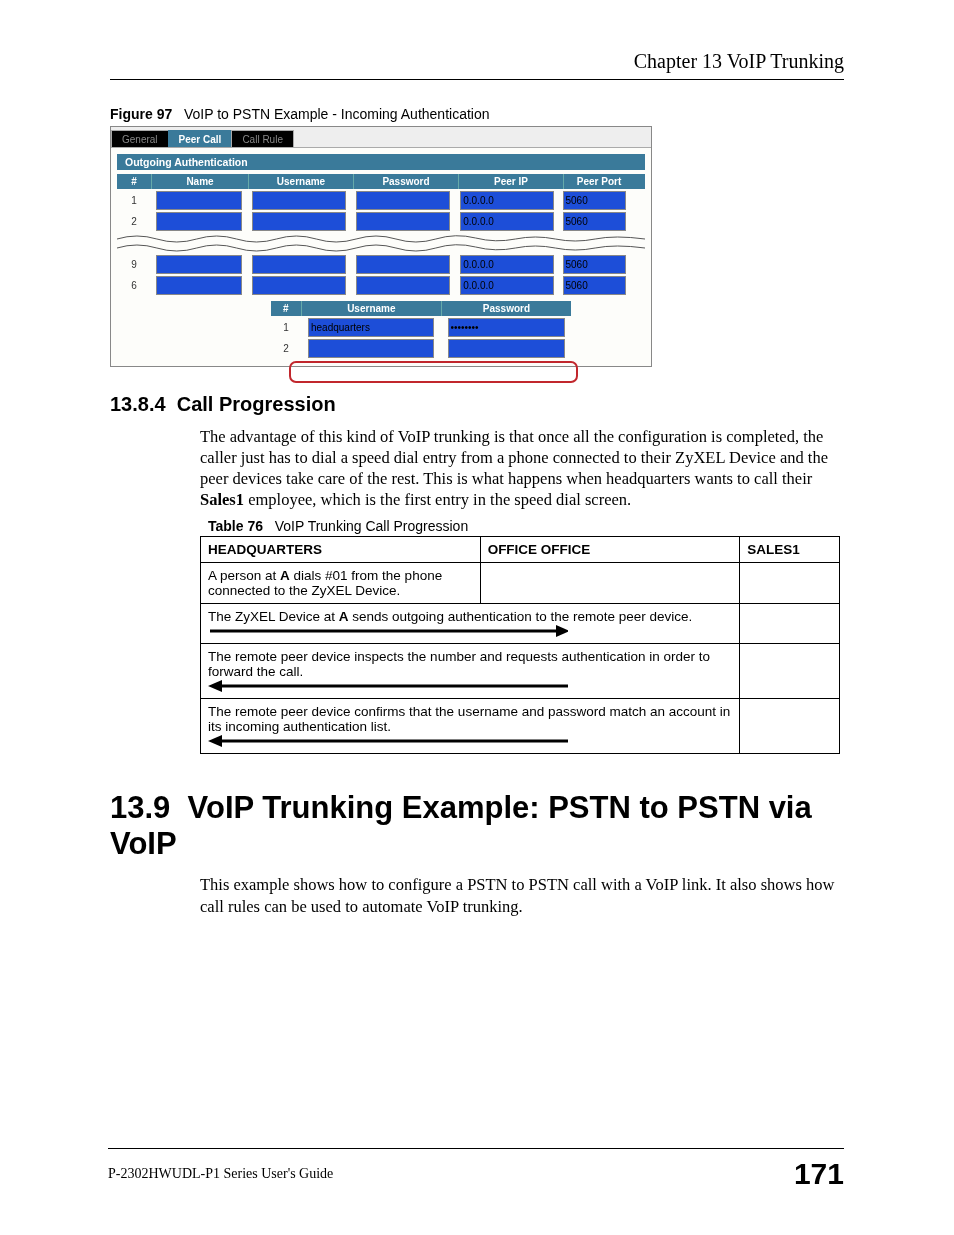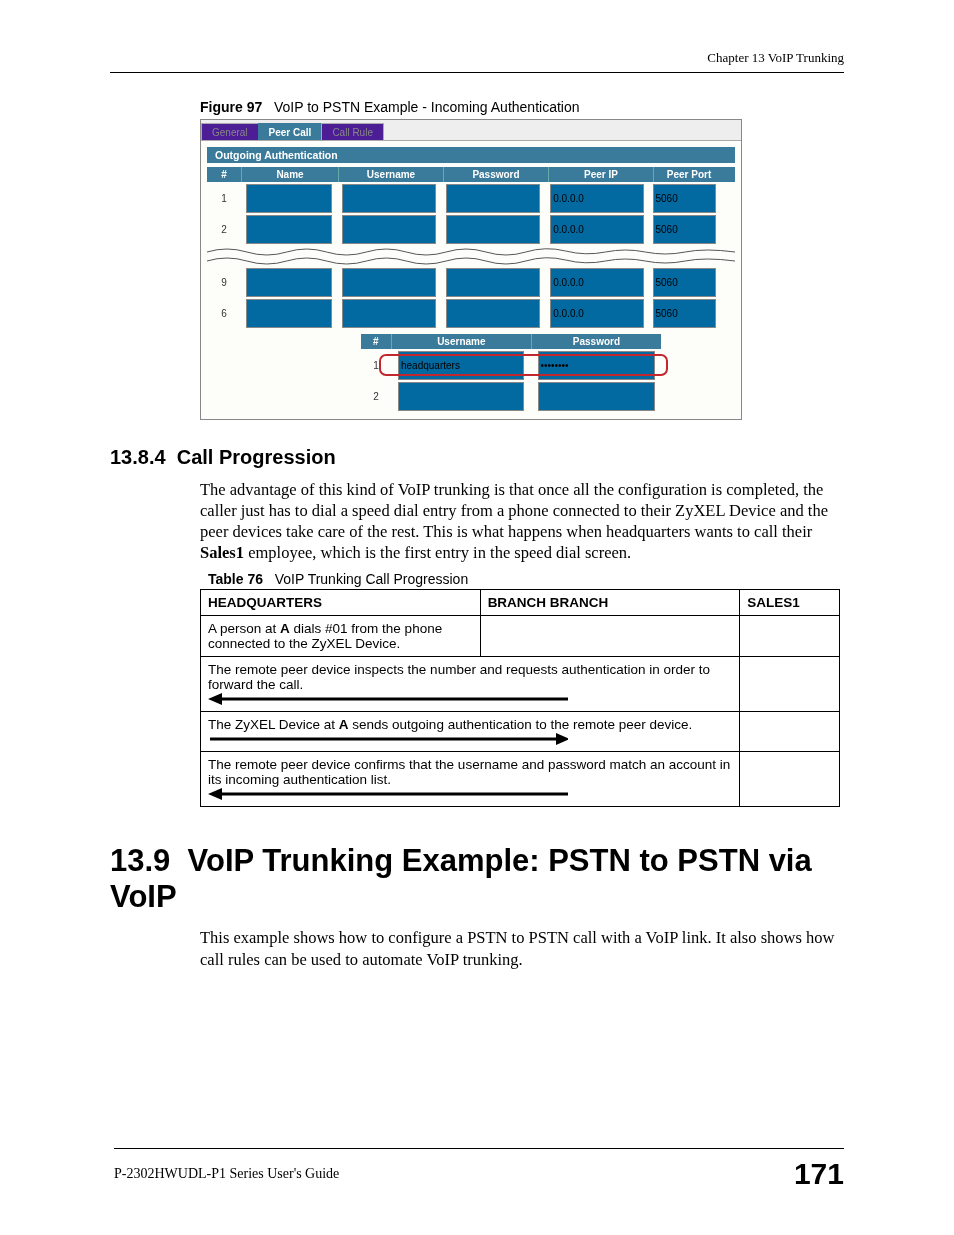--- a/index.html
+++ b/index.html
@@ -10,71 +10,71 @@
     height:1235px;
     position:relative;
     box-sizing:border-box;
   }
   .page{
     padding:50px 110px 0 110px; 
     box-sizing:border-box;
   }
   .running-head{
     text-align:right;
-    font-size:13px;
+    font-size:20px;
     color:#000;
     margin-bottom:6px;
   }
   .hr-top{
     border:none;
     border-top:1.5px solid #000;
     margin:0 0 26px 0;
   }
   
-  .figure-wrap{margin-left:90px;}
+  .figure-wrap{}
   .fig-caption{
     font-family:Arial,Helvetica,sans-serif;
     font-size:14px;
     margin-bottom:4px;
   }
   .fig-caption b{font-weight:bold;}
   .ui-box{
     border:1px solid #888;
     width:540px;
     background:#fdfdfa;
     font-family:Arial,Helvetica,sans-serif;
     font-size:10px;
     color:#333;
   }
   .ui-tabs{display:flex;align-items:flex-end;height:20px;background:#eee;border-bottom:1px solid #aaa;}
   .ui-tab{
     padding:3px 10px 2px 10px;
     border:1px solid #aaa;
     border-bottom:none;
-    background:#4c1d95;
+    background:#000000;
     color:#888;
     font-size:10px;
     margin-right:-1px;
   }
   .ui-tab.active{background:#3a7a9a;color:#fff;font-weight:bold;border-color:#3a7a9a;}
   .sec-bar{
     background:#3a7a9a;color:#fff;font-weight:bold;
     font-size:10.5px;padding:2px 8px;margin:6px 6px 4px 6px;
   }
   .grid-header{
     display:flex;background:#3a7a9a;color:#fff;font-weight:bold;
     font-size:10px;margin:0 6px;
   }
   .grid-header span{padding:2px 0;text-align:center;border-right:1px solid #6aa;}
   .grid-header span:last-child{border-right:none;}
   .grid-row{display:flex;margin:2px 6px;}
   .grid-row span{display:flex;justify-content:center;align-items:center;font-size:10px;}
   .grid-row input{
-    width:90%;height:29px;border:1px solid #888;font-size:10px;
-    padding:0 2px;box-sizing:border-box;background:#0369a1;
+    width:90%;height:19px;border:1px solid #888;font-size:10px;
+    padding:0 2px;box-sizing:border-box;background:#1d4ed8;
   }
   .col-i{width:34px;}
   .col-n{width:96px;}
   .col-u{width:104px;}
   .col-p{width:104px;}
   .col-ip{width:104px;}
   .col-pp{width:70px;}
   .torn{
     position:relative;height:20px;margin:0 6px;
     overflow:hidden;
@@ -128,21 +128,21 @@
     padding:5px 7px 5px 7px;
     vertical-align:top;
     text-align:left;
   }
   table.prog th{font-weight:bold;font-size:13.5px;}
   .arrow-cell{padding-top:4px;}
   .arrow-svg{display:block;}
 
   
   .footer{
-    position:absolute;left:114px;right:110px;bottom:44px;
+    position:absolute;left:108px;right:110px;bottom:44px;
   }
   .footer-rule{border:none;border-top:1.5px solid #000;margin:0 0 8px 0;}
   .footer-row{display:flex;justify-content:space-between;align-items:center;}
   .footer-left{font-size:14px;}
   .footer-right{
     font-family:Arial,Helvetica,sans-serif;
     font-weight:bold;font-size:30px;
   }
 </style>
 </head>
@@ -303,55 +303,55 @@
 
     <table class="prog">
       <colgroup>
           <col style="width:280px">
           <col style="width:260px">
           <col style="width:100px">
         </colgroup>
       <tbody>
           <tr>
         <th>HEADQUARTERS</th>
-        <th>BRANCH BRANCH</th>
+        <th>OFFICE OFFICE</th>
         <th>SALES1</th>
       </tr>
 
       <tr>
         <td>A person at <b>A</b> dials #01 from the phone connected to the ZyXEL Device.</td>
         <td></td>
         <td></td>
       </tr>
 
+
+      <tr>
+        <td colspan="2" class="arrow-cell">
+          The ZyXEL Device at <b>A</b> sends outgoing authentication to the remote peer device.
+          <svg class="arrow-svg" width="360" height="14">
+            <line x1="2" y1="7" x2="348" y2="7" stroke="#000" stroke-width="3"></line>
+            <polygon points="348,1 362,7 348,13" fill="#000"></polygon>
+          </svg>
+        </td>
+        <td></td>
+      </tr>
 
       <tr>
         <td colspan="2" class="arrow-cell">
           The remote peer device inspects the number and requests authentication in order to forward the call.
           <svg class="arrow-svg" width="360" height="14">
             <polygon points="14,1 0,7 14,13" fill="#000"></polygon>
             <line x1="14" y1="7" x2="360" y2="7" stroke="#000" stroke-width="3"></line>
           </svg>
         </td>
         <td></td>
       </tr>
 
       <tr>
         <td colspan="2" class="arrow-cell">
-          The ZyXEL Device at <b>A</b> sends outgoing authentication to the remote peer device.
-          <svg class="arrow-svg" width="360" height="14">
-            <line x1="2" y1="7" x2="348" y2="7" stroke="#000" stroke-width="3"></line>
-            <polygon points="348,1 362,7 348,13" fill="#000"></polygon>
-          </svg>
-        </td>
-        <td></td>
-      </tr>
-
-      <tr>
-        <td colspan="2" class="arrow-cell">
           The remote peer device confirms that the username and password match an account in its incoming authentication list.
           <svg class="arrow-svg" width="360" height="14">
             <polygon points="14,1 0,7 14,13" fill="#000"></polygon>
             <line x1="14" y1="7" x2="360" y2="7" stroke="#000" stroke-width="3"></line>
           </svg>
         </td>
         <td></td>
       </tr>
 
 

